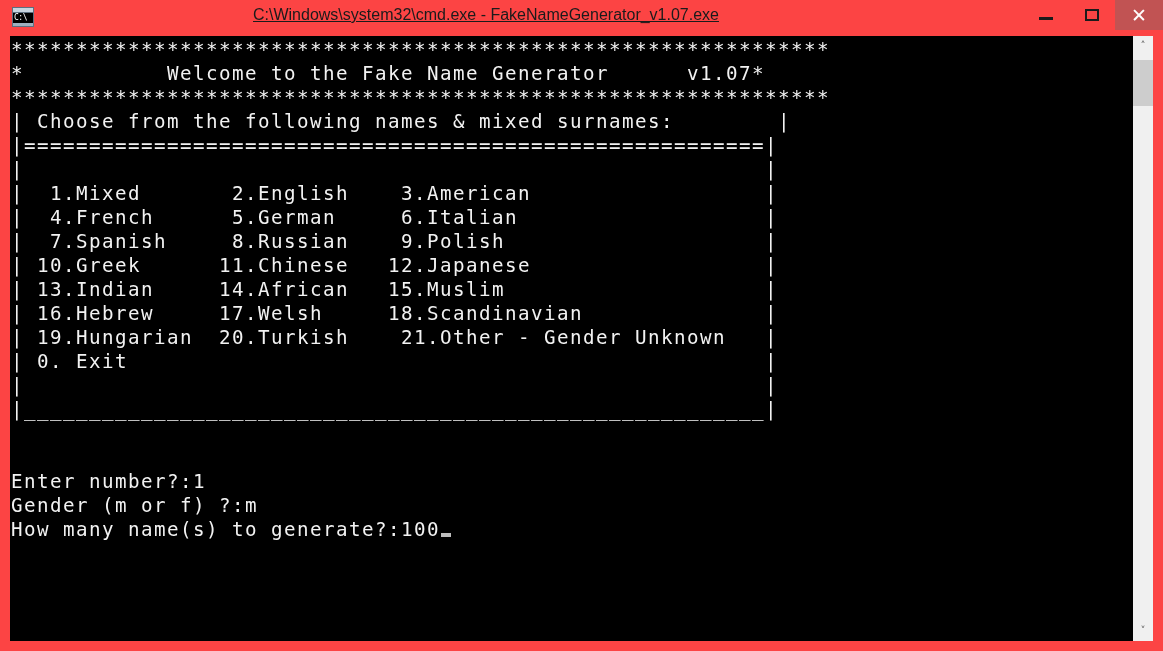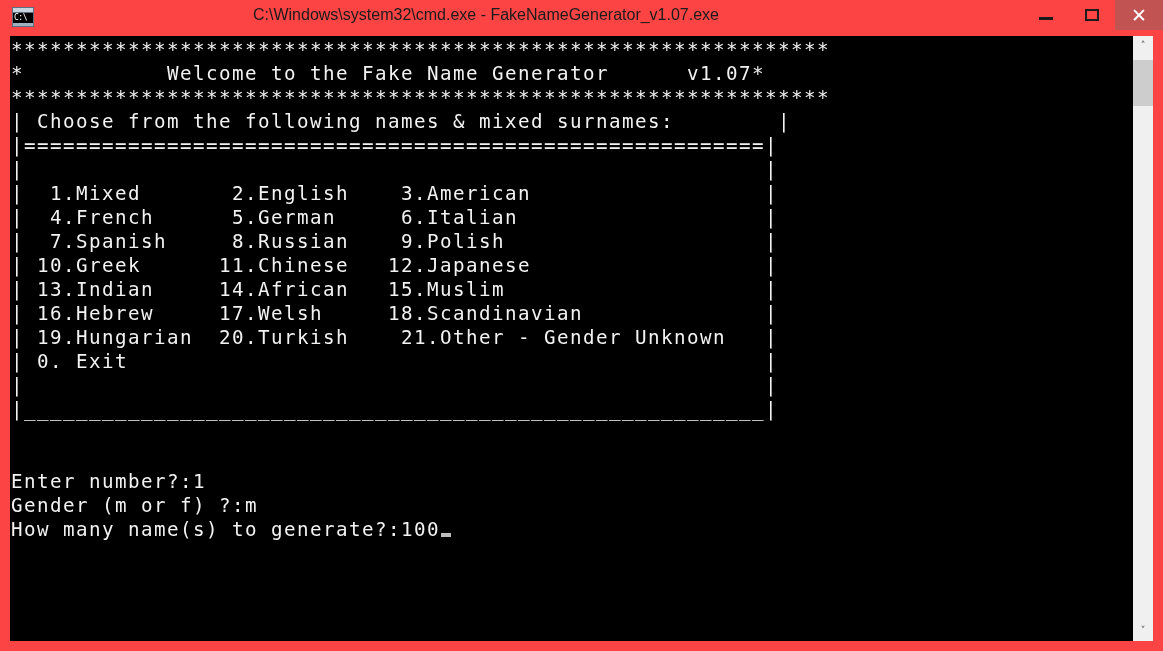--- a/index.html
+++ b/index.html
@@ -61,20 +61,21 @@
   #title-text {
     position: absolute;
     left: 0;
     width: 972px;
     text-align: center;
     top: 6px;
     font-size: 16px;
     color: #1b1b1b;
     font-family: "Liberation Sans", sans-serif;
     white-space: nowrap;
+    text-decoration: underline;
   }
   .wbtn {
     position: absolute;
     top: 0;
     height: 30px;
     width: 46px;
     display: flex;
     align-items: center;
     justify-content: center;
   }

